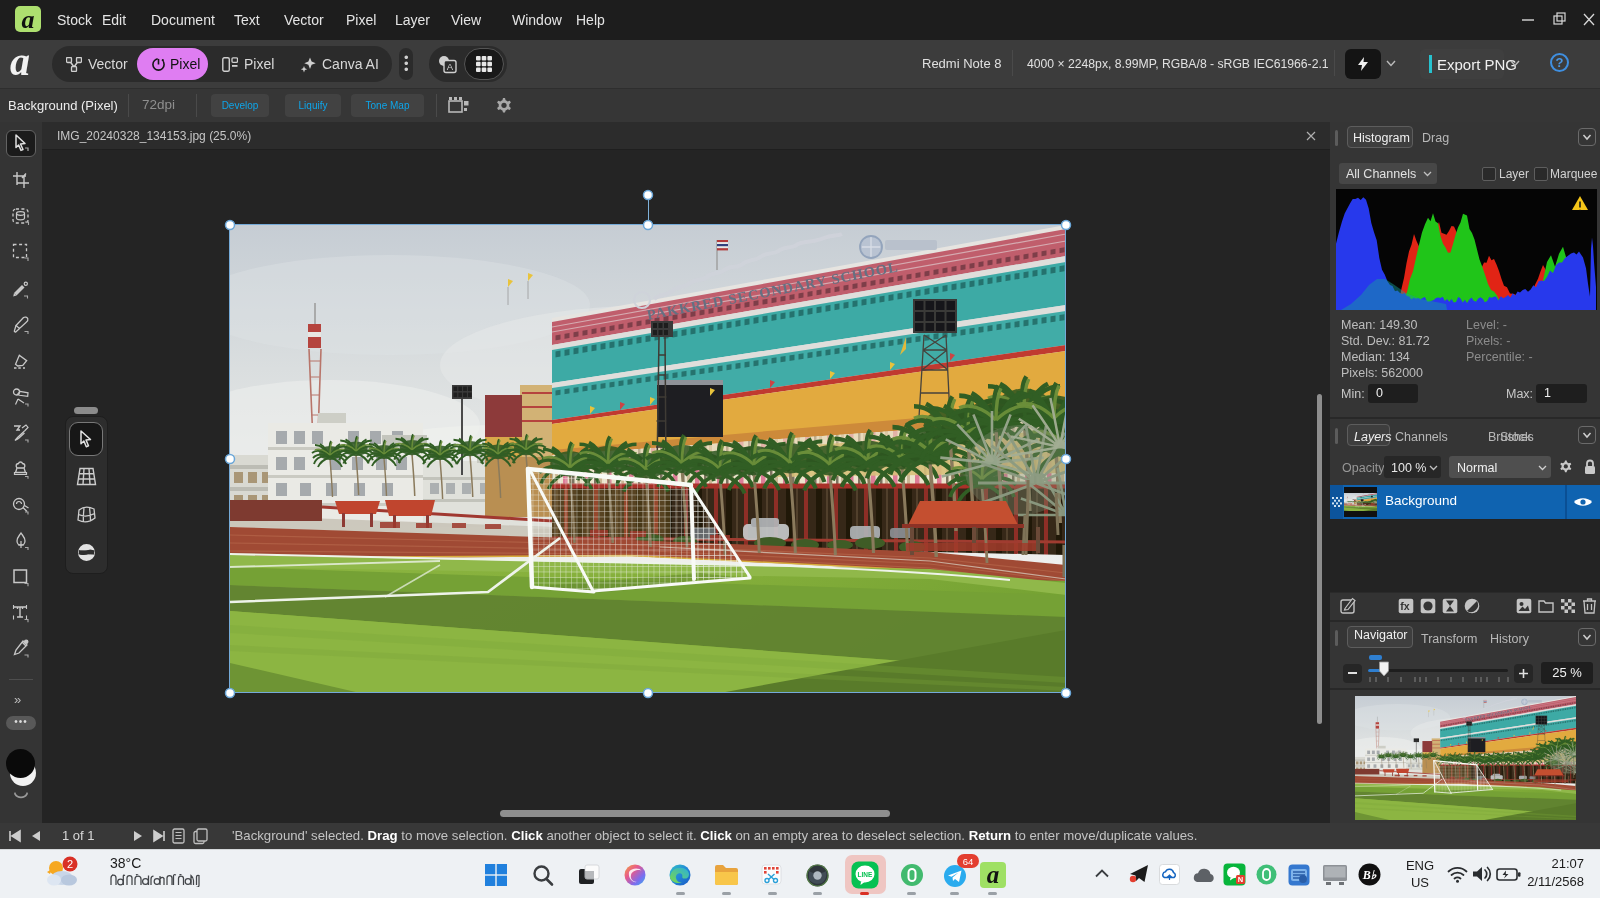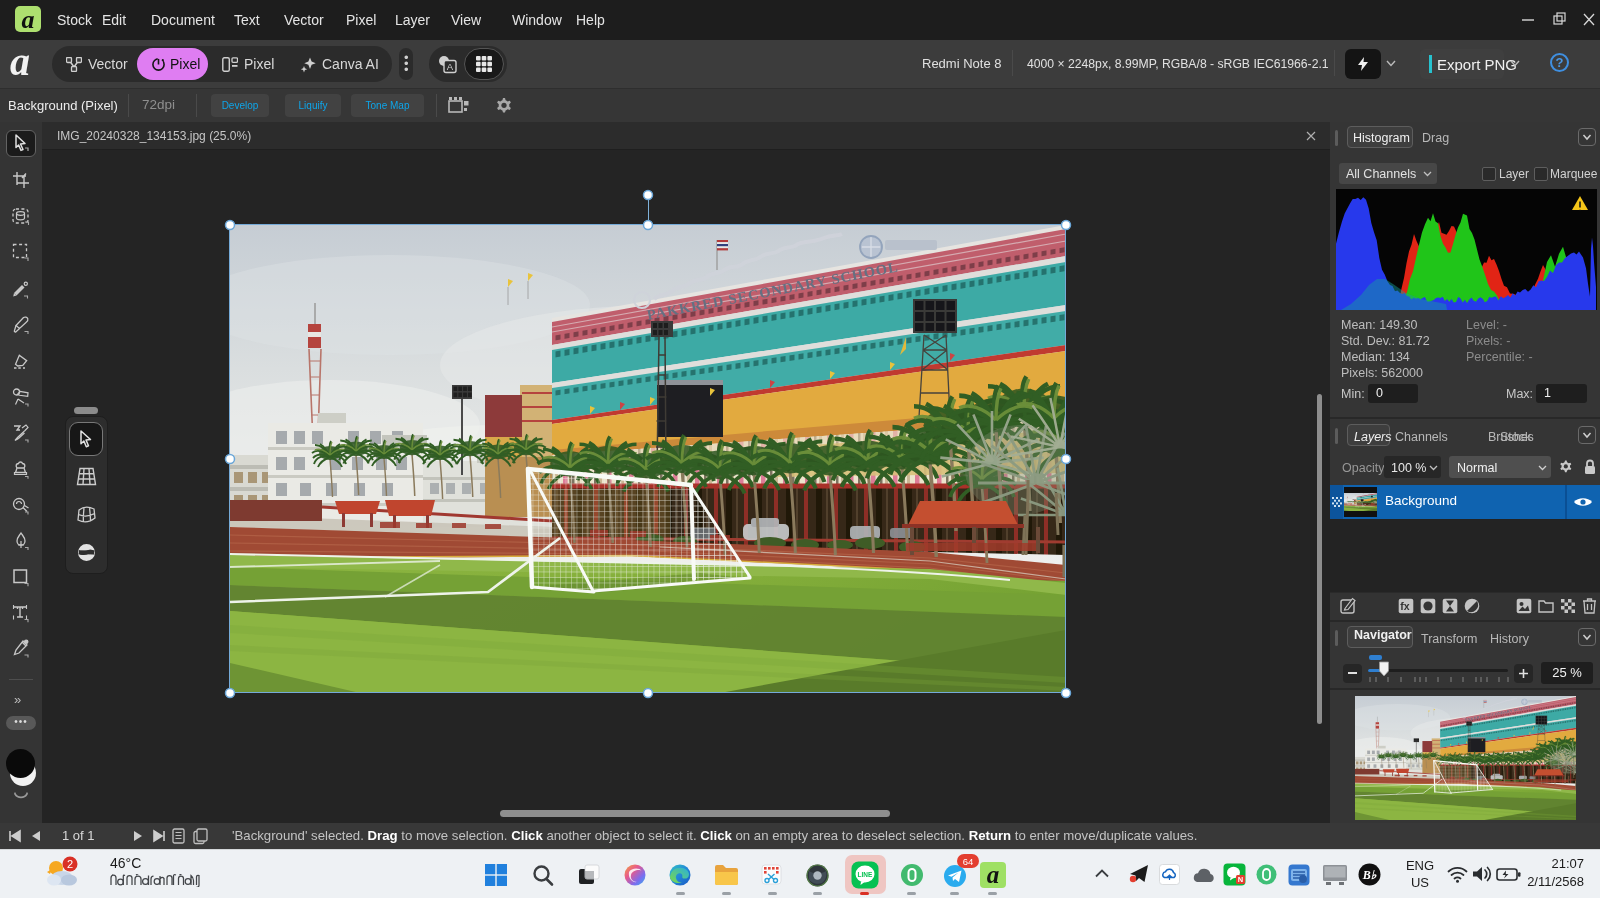--- a/index.html
+++ b/index.html
@@ -773,21 +773,21 @@
           <rect x="11.5" y="11.5" width="3.5" height="3.5"></rect>
         </g>
 </svg>
 <svg class="abs" style="left:1582px;top:597px;" width="15" height="17" viewBox="0 0 15 17">
 <path d="M2 4 L13 4 L12 16 L3 16 Z M1 4 L14 4 M5.5 4 L5.5 2 L9.5 2 L9.5 4 M5.5 7 L5.5 13 M9.5 7 L9.5 13" fill="none" stroke="#c4c4c4" stroke-width="1.3"></path>
 </svg>
 <div class="abs" style="left:1330px;top:620px;width:270px;height:2px;background:#282828;"></div>
 
 <div class="abs" style="left:1335px;top:630px;width:3px;height:16px;background:#5c5c5c;border-radius:1.5px;"></div>
 <div class="abs" style="left:1347px;top:626px;width:66px;height:22px;background:#3e3e3e;border:1px solid #5d5d5d;border-radius:4px;box-sizing:border-box;"></div>
-<div class="abs" style="left:1354px;top:628px;color:#f0f0f0;font-size:12.5px;font-weight:bold;">Navigator</div>
+<div class="abs" style="left:1354px;top:628px;color:#f0f0f0;font-size:12.5px;">Navigator</div>
 <div class="abs" style="left:1421px;top:632px;color:#b8b8b8;font-size:12.5px;">Transform</div>
 <div class="abs" style="left:1490px;top:632px;color:#b8b8b8;font-size:12.5px;">History</div>
 <div class="abs" style="left:1578px;top:628px;width:18px;height:18px;border:1.2px solid #6a6a6a;border-radius:4px;box-sizing:border-box;"></div>
 <svg class="abs" style="left:1582px;top:634px;" width="10" height="7" viewBox="0 0 10 7">
         <path d="M1.5 1 L5 5 L8.5 1" fill="none" stroke="#cfcfcf" stroke-width="1.5"></path>
       </svg>
 <div class="abs" style="left:1343px;top:664px;width:19px;height:19px;background:#262626;border-radius:4px;"></div>
 <div class="abs" style="left:1348px;top:672px;width:9px;height:2px;background:#e0e0e0;"></div>
 <div class="abs" style="left:1369px;top:655px;width:13px;height:5px;background:#2f7fd0;border-radius:2px;"></div>
 <div class="abs" style="left:1368px;top:669px;width:140px;height:3px;background:#1e1e1e;border-radius:1.5px;"></div>
@@ -850,21 +850,21 @@
 
 <svg class="abs" style="left:44px;top:856px;" width="36" height="34" viewBox="0 0 36 34">
 <circle cx="12" cy="12" r="7" fill="#f6a821"></circle>
 <path d="M3 16 L8 13 L6 18 Z" fill="#f6a821"></path>
 <ellipse cx="18" cy="22" rx="11" ry="7" fill="#c9d6e8"></ellipse>
 <ellipse cx="10" cy="24" rx="7" ry="5.5" fill="#dde6f2"></ellipse>
 <ellipse cx="25" cy="24" rx="8" ry="5.5" fill="#b8c8de"></ellipse>
 <circle cx="26" cy="8" r="7.5" fill="#d93025"></circle>
 <text x="26" y="12" font-size="11" fill="#fff" text-anchor="middle" font-family="Liberation Sans">2</text>
 </svg>
-<div class="abs" style="left:110px;top:855px;color:#191919;font-size:14px;">46°C</div>
+<div class="abs" style="left:110px;top:855px;color:#191919;font-size:14px;">38°C</div>
 <svg class="abs" style="left:110px;top:874px;" width="92" height="13" viewBox="0 0 92 13">
 <g stroke="#424549" stroke-width="1.25" fill="none">
 <path d="M1 11 L1 4 Q1 1 3.5 1 Q6 1 6 4 L6 11 M2 0 L4 -1"></path>
 <circle cx="10.5" cy="8" r="2.8"></circle>
           <path d="M13.3 11 L13.3 2 Q13.3 0.5 15 1.5 M17 11 L17 4 Q17 1.5 19.5 1.5 Q22 1.5 22 4 L22 11"></path>
 <path d="M25 11 L25 5 Q25 2 28 2 Q31 2 31 5 L31 11 M26 1 L28.5 -0.5"></path>
 <circle cx="35.5" cy="7.5" r="2.9"></circle>
           <path d="M38.5 11 L38.5 1.5 M41 11 L41 5 Q41 2 43.5 2"></path>
 <circle cx="47" cy="7.5" r="2.8"></circle>
           <path d="M50 11 L50 2 M50 5 Q52 2 54 4.5 L54 11"></path>

